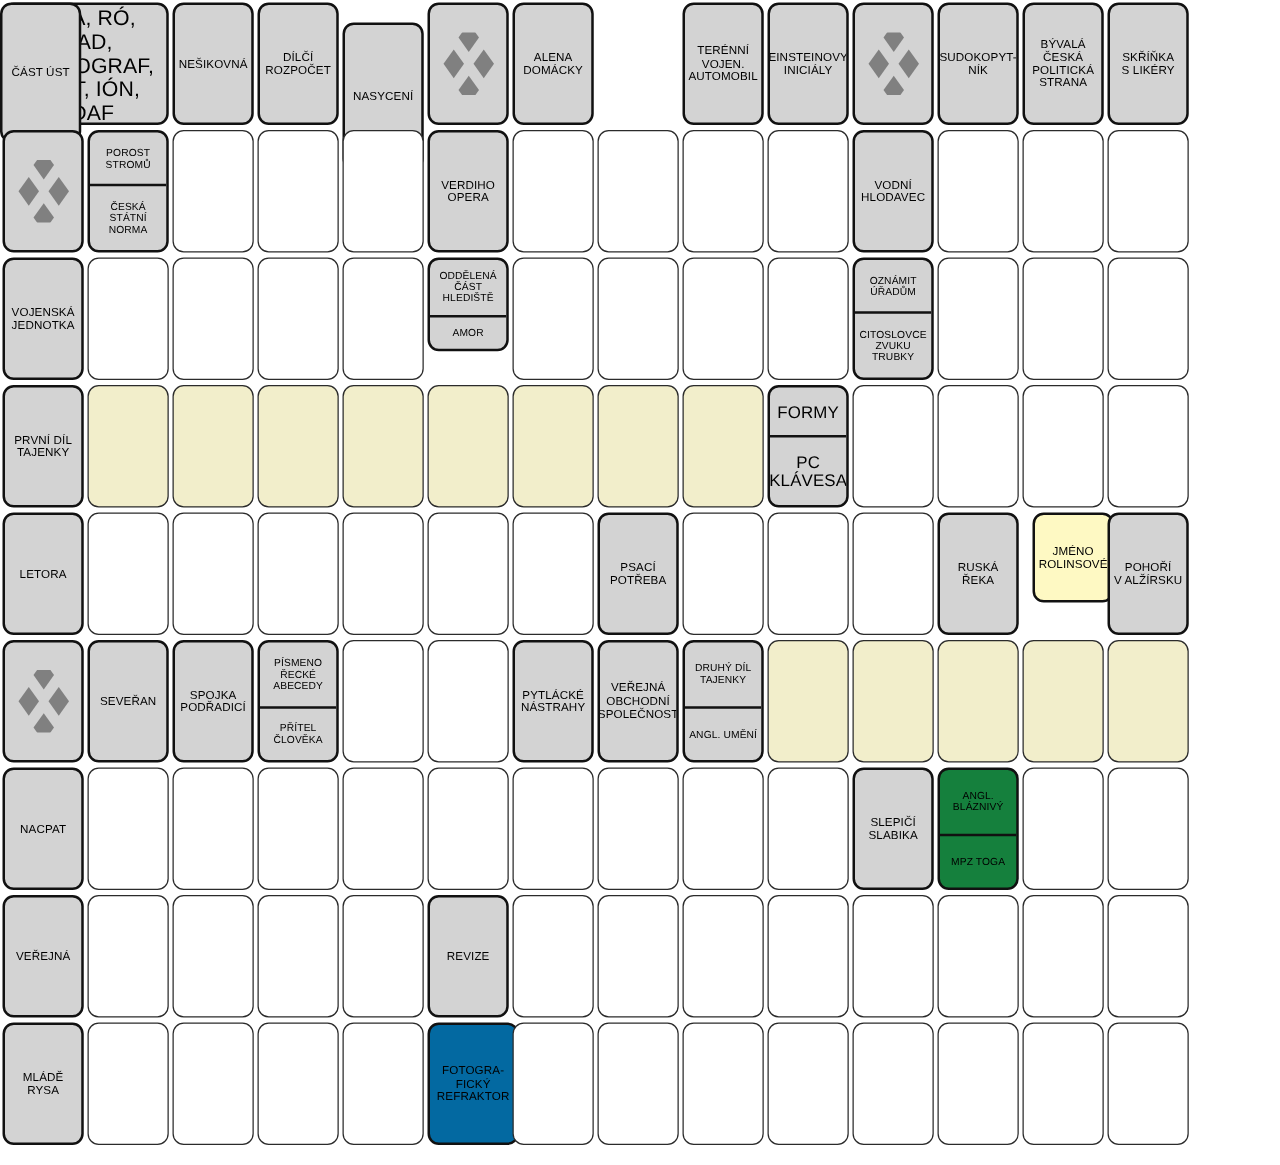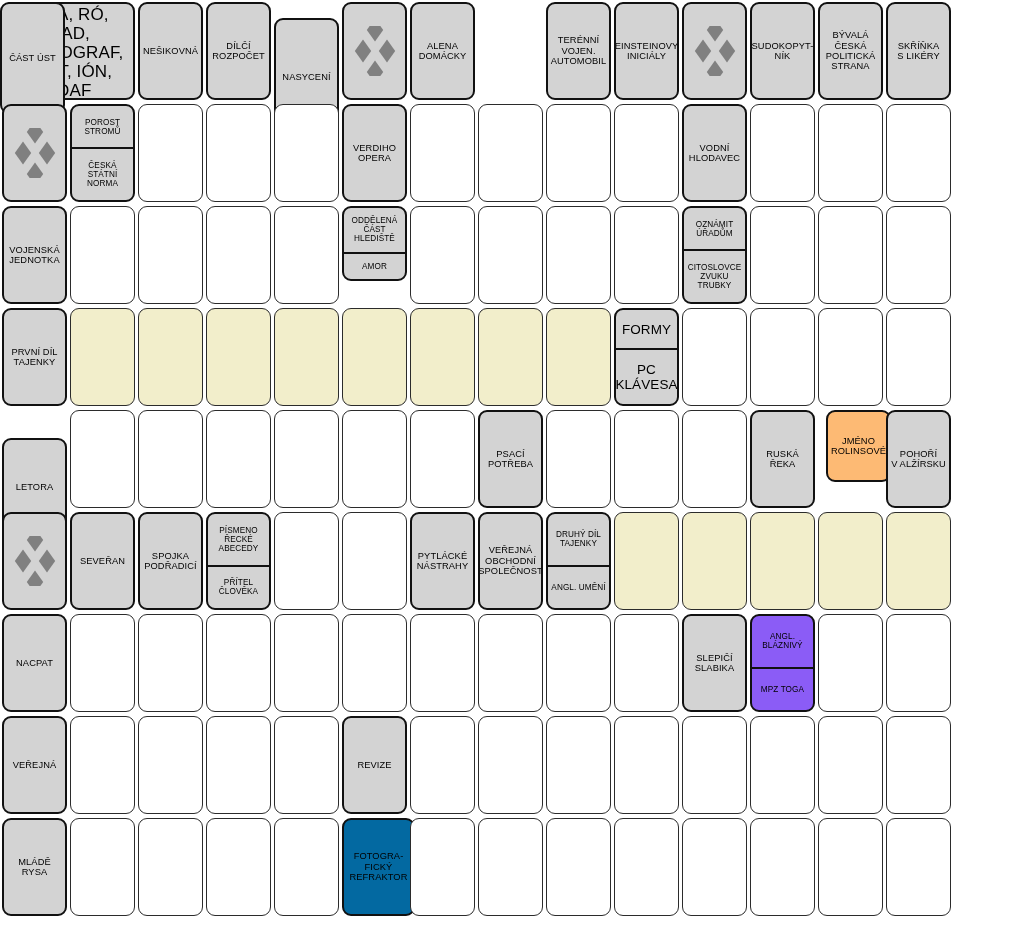--- a/index.html
+++ b/index.html
@@ -214,40 +214,40 @@
     <div class="cell answer shade" style="left: 546px; top: 308px; width: 65px; height: 98px; background: rgb(242, 238, 203);"></div>
     <div class="cell clue" style="left: 614px; top: 308px; width: 65px; height: 98px; background: rgb(211, 211, 211);">
       <div class="clue-part fs-l">FORMY</div>
       <div class="clue-part fs-l">PC
 KLÁVESA</div>
     </div>
     <div class="cell answer" style="left: 682px; top: 308px; width: 65px; height: 98px; background: rgb(255, 255, 255);"></div>
     <div class="cell answer" style="left: 750px; top: 308px; width: 65px; height: 98px; background: rgb(255, 255, 255);"></div>
     <div class="cell answer" style="left: 818px; top: 308px; width: 65px; height: 98px; background: rgb(255, 255, 255);"></div>
     <div class="cell answer" style="left: 886px; top: 308px; width: 65px; height: 98px; background: rgb(255, 255, 255);"></div>
-    <div class="cell clue" style="left: 2px; top: 410px; width: 65px; height: 98px; background: rgb(211, 211, 211); margin-top: 28px;">
+    <div class="cell clue" style="left: 2px; top: 410px; width: 65px; height: 98px; background: rgb(211, 211, 211);">
       <div class="clue-part fs-s">LETORA</div>
     </div>
     <div class="cell answer" style="left: 70px; top: 410px; width: 65px; height: 98px; background: rgb(255, 255, 255);"></div>
     <div class="cell answer" style="left: 138px; top: 410px; width: 65px; height: 98px; background: rgb(255, 255, 255);"></div>
     <div class="cell answer" style="left: 206px; top: 410px; width: 65px; height: 98px; background: rgb(255, 255, 255);"></div>
     <div class="cell answer" style="left: 274px; top: 410px; width: 65px; height: 98px; background: rgb(255, 255, 255);"></div>
     <div class="cell answer" style="left: 342px; top: 410px; width: 65px; height: 98px; background: rgb(255, 255, 255);"></div>
     <div class="cell answer" style="left: 410px; top: 410px; width: 65px; height: 98px; background: rgb(255, 255, 255);"></div>
     <div class="cell clue" style="left: 478px; top: 410px; width: 65px; height: 98px; background: rgb(211, 211, 211);">
       <div class="clue-part fs-s">PSACÍ
 POTŘEBA</div>
     </div>
     <div class="cell answer" style="left: 546px; top: 410px; width: 65px; height: 98px; background: rgb(255, 255, 255);"></div>
     <div class="cell answer" style="left: 614px; top: 410px; width: 65px; height: 98px; background: rgb(255, 255, 255);"></div>
     <div class="cell answer" style="left: 682px; top: 410px; width: 65px; height: 98px; background: rgb(255, 255, 255);"></div>
     <div class="cell clue" style="left: 750px; top: 410px; width: 65px; height: 98px; background: rgb(211, 211, 211);">
       <div class="clue-part fs-s">RUSKÁ ŘEKA</div>
     </div>
-    <div class="cell clue" style="left: 826px; top: 410px; width: 65px; height: 72px; background: #fdba74;">
+    <div class="cell clue" style="left: 826px; top: 410px; width: 65px; height: 72px; background: #fef9c3;">
       <div class="clue-part fs-s">JMÉNO
 ROLINSOVÉ</div>
     </div>
     <div class="cell clue" style="left: 886px; top: 410px; width: 65px; height: 98px; background: rgb(211, 211, 211);">
       <div class="clue-part fs-s">POHOŘÍ
 V ALŽÍRSKU</div>
     </div>
     <div class="cell clue" style="left: 2px; top: 512px; width: 65px; height: 98px; background: rgb(211, 211, 211);">
       <div class="diamond-icon">
         <svg width="44" height="50" viewBox="0 0 44 50">
@@ -302,21 +302,21 @@
     <div class="cell answer" style="left: 274px; top: 614px; width: 65px; height: 98px; background: rgb(255, 255, 255);"></div>
     <div class="cell answer" style="left: 342px; top: 614px; width: 65px; height: 98px; background: rgb(255, 255, 255);"></div>
     <div class="cell answer" style="left: 410px; top: 614px; width: 65px; height: 98px; background: rgb(255, 255, 255);"></div>
     <div class="cell answer" style="left: 478px; top: 614px; width: 65px; height: 98px; background: rgb(255, 255, 255);"></div>
     <div class="cell answer" style="left: 546px; top: 614px; width: 65px; height: 98px; background: rgb(255, 255, 255);"></div>
     <div class="cell answer" style="left: 614px; top: 614px; width: 65px; height: 98px; background: rgb(255, 255, 255);"></div>
     <div class="cell clue" style="left: 682px; top: 614px; width: 65px; height: 98px; background: rgb(211, 211, 211);">
       <div class="clue-part fs-s">SLEPIČÍ
 SLABIKA</div>
     </div>
-    <div class="cell clue" style="left: 750px; top: 614px; width: 65px; height: 98px; background: #8b5cf6;">
+    <div class="cell clue" style="left: 750px; top: 614px; width: 65px; height: 98px; background: #15803d;">
       <div class="clue-part fs-xs">ANGL.
 BLÁZNIVÝ</div>
       <div class="clue-part fs-xs">MPZ TOGA</div>
     </div>
     <div class="cell answer" style="left: 818px; top: 614px; width: 65px; height: 98px; background: rgb(255, 255, 255);"></div>
     <div class="cell answer" style="left: 886px; top: 614px; width: 65px; height: 98px; background: rgb(255, 255, 255);"></div>
     <div class="cell clue" style="left: 2px; top: 716px; width: 65px; height: 98px; background: rgb(211, 211, 211);">
       <div class="clue-part fs-s">VEŘEJNÁ</div>
     </div>
     <div class="cell answer" style="left: 70px; top: 716px; width: 65px; height: 98px; background: rgb(255, 255, 255);"></div>

